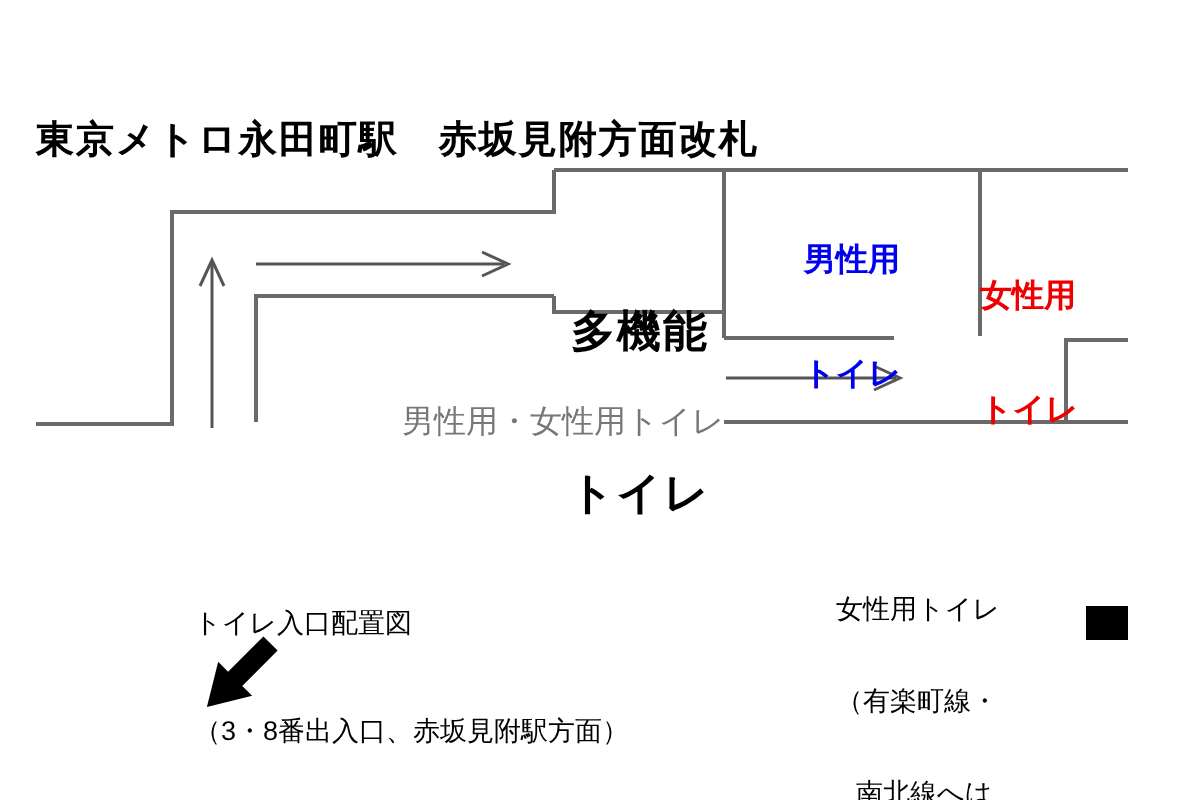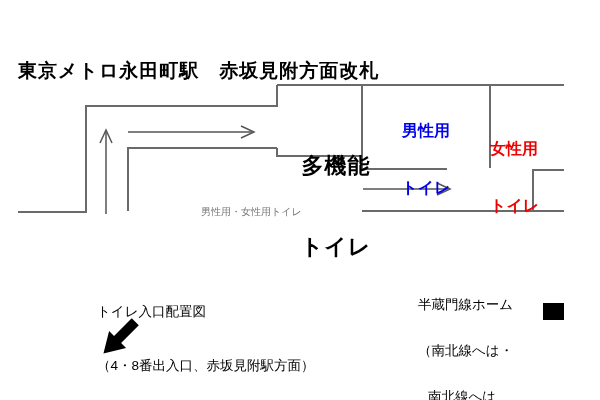--- a/index.html
+++ b/index.html
@@ -5,24 +5,24 @@
   html,body{margin:0;padding:0;background:#fff;}
   #canvas{
     position:relative;width:564px;height:400px;background:#ffffff;
     overflow:hidden;font-family:"Liberation Sans","DejaVu Sans",sans-serif;
     color:#000;
   }
   #plan-svg{position:absolute;left:0;top:0;width:600px;height:400px;}
   .txt{position:absolute;white-space:pre;}
   .t-title{left:18px;top:16px;font-size:19px;font-weight:bold;line-height:22px;letter-spacing:1px;}
   .t-slope1{left:88px;top:106px;font-size:14px;letter-spacing:0.5px;}
-  .t-multi{left:277px;top:98px;width:86px;text-align:center;font-size:22px;font-weight:bold;line-height:27px;letter-spacing:1px;margin-left:16px;}
+  .t-multi{left:277px;top:98px;width:86px;text-align:center;font-size:22px;font-weight:bold;line-height:27px;letter-spacing:1px;}
   .t-mens{left:362px;top:83px;width:128px;text-align:center;font-size:16px;font-weight:bold;line-height:19px;color:#0000ee;}
   .t-womens{left:490px;top:101px;width:104px;font-size:16px;font-weight:bold;line-height:19px;color:#ee0000;}
-  .t-slope2{left:201px;top:176px;font-size:10px;line-height:14.5px;color:#777777;}
+  .t-slope2{left:201px;top:176px;font-size:16px;line-height:14.5px;color:#777777;}
   .t-gate{left:97px;top:267px;font-size:13.5px;line-height:18px;}
   .t-platform{left:418px;top:267px;font-size:13.5px;line-height:15.2px;}
   .t-platform .indent{padding-left:10px;}
   .wall{stroke:#6a6a6a;stroke-width:2;fill:none;}
   .thin-arrow{stroke:#555555;stroke-width:1.5;fill:none;}
   .big-arrow{fill:#000000;stroke:none;}
 </style>
 </head>
 <body>
 
@@ -79,24 +79,24 @@
     <div>女性用</div>
     <div>トイレ</div>
   </div>
 
   <div class="txt t-slope2">
     <div>男性用・女性用トイレ</div>
   </div>
 
   <div class="txt t-gate">
     <div>トイレ入口配置図</div>
-    <div>（4・8番出入口、赤坂見附駅方面）</div>
+    <div>（3・8番出入口、赤坂見附駅方面）</div>
   </div>
 
   <div class="txt t-platform">
-    <div>半蔵門線ホーム</div>
-    <div>（南北線へは・</div>
+    <div>女性用トイレ</div>
+    <div>（有楽町線・</div>
     <div class="indent">南北線へは</div>
     
     
   </div>
 
 </div>
 
 </body></html>

